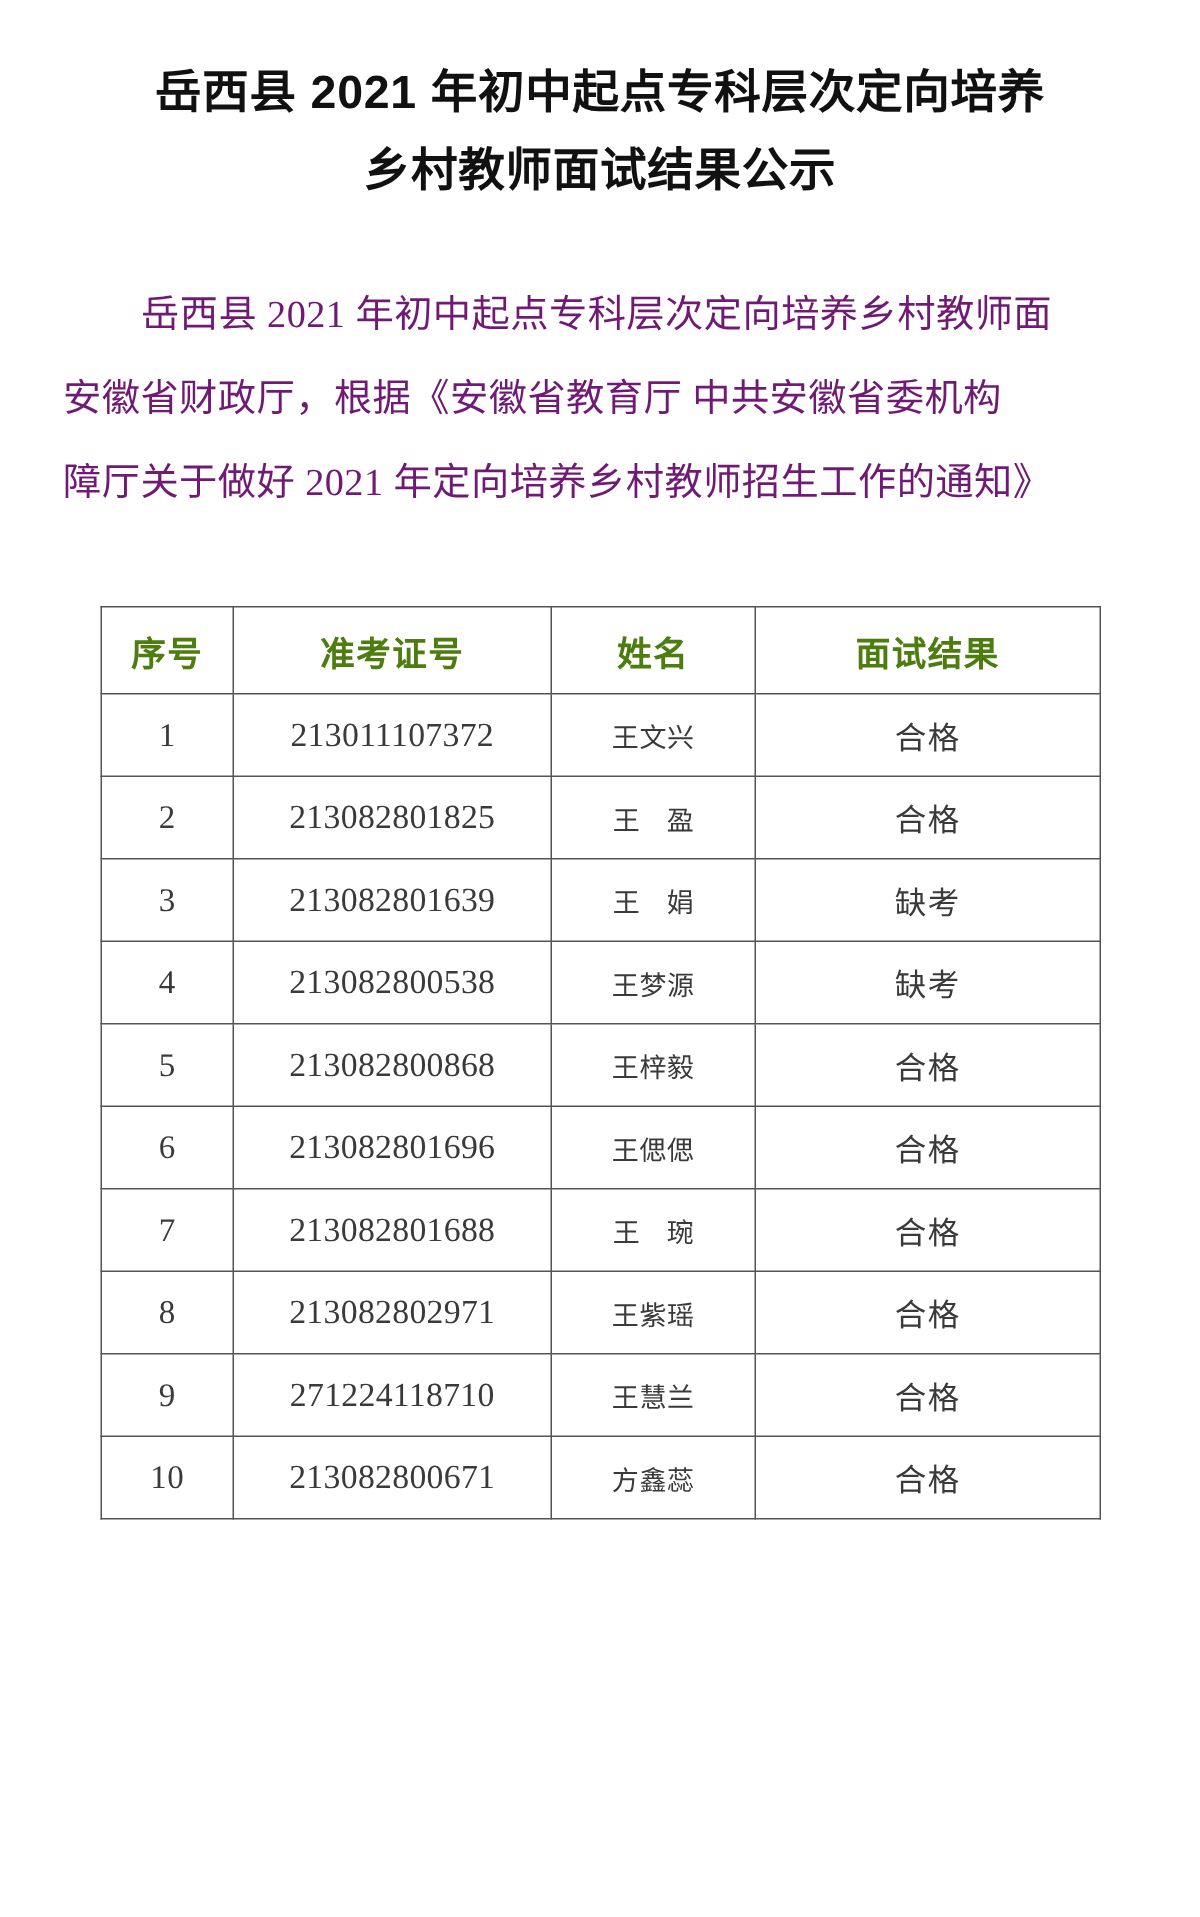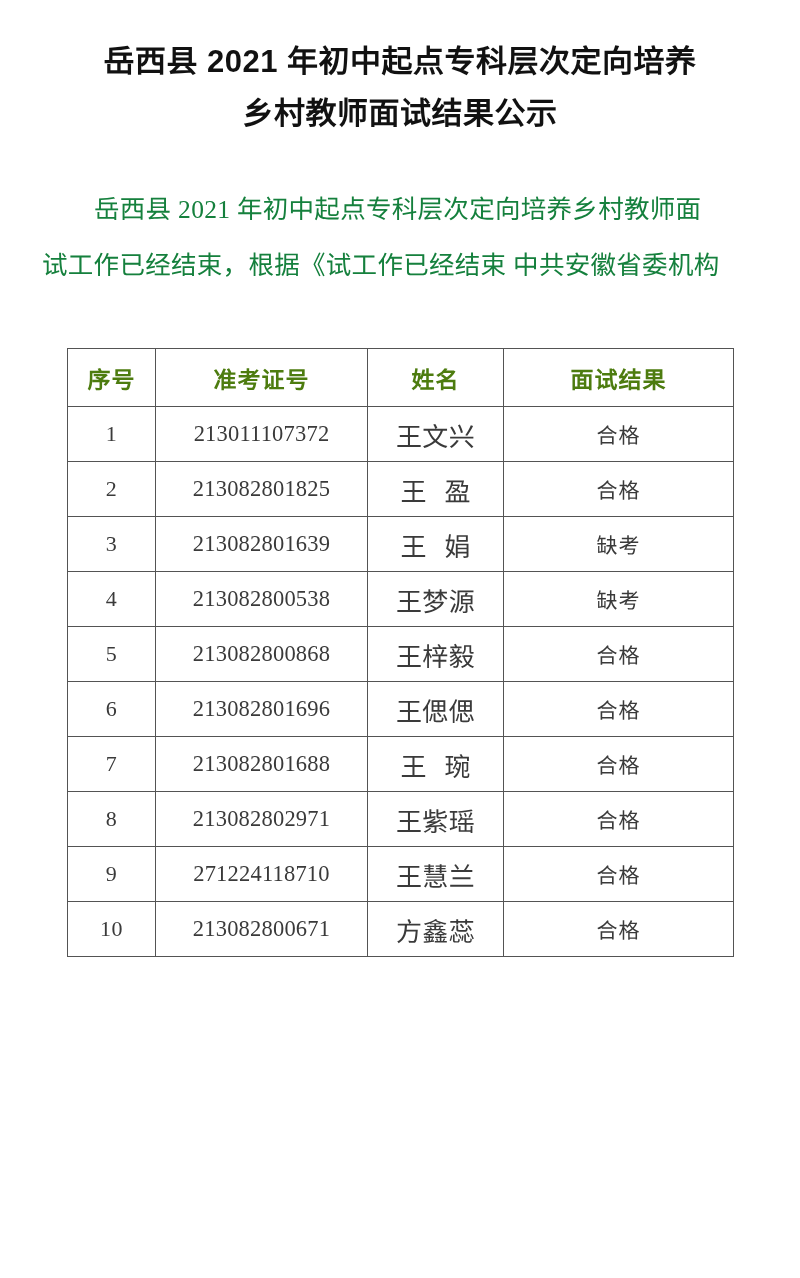--- a/index.html
+++ b/index.html
@@ -45,21 +45,21 @@
 
   
   .body-block {
     padding: 42px 36px 0 42px;
   }
   .body-para {
     margin: 0;
     font-family: "Liberation Serif", "DejaVu Serif", serif;
     font-size: 25.5px;
     line-height: 56px;
-    color: #15803d;
+    color: #701a75;
     text-align: justify;
     text-justify: inter-ideograph;
     letter-spacing: 0.3px;
   }
   .body-para .pline {
     display: block;
     white-space: nowrap;
   }
   .body-para .pline.indent {
     text-indent: 52px;
@@ -105,21 +105,21 @@
     letter-spacing: 0.4px;
   }
   table.result-table tbody td.col-no {
     font-size: 22px;
   }
   table.result-table tbody td.col-ticket {
     font-size: 22.5px;
     letter-spacing: 0.2px;
   }
   table.result-table tbody td.col-name {
-    font-size: 26px;
+    font-size: 18px;
   }
   
   table.result-table tbody td.col-name.spaced {
     letter-spacing: 18px;
     text-indent: 18px;
   }
   table.result-table tbody td.col-result {
     font-size: 21px;
     letter-spacing: 1px;
   }
@@ -130,21 +130,22 @@
 <div class="page">
 
   <h1 class="doc-title">
     <span class="title-line">岳西县 2021 年初中起点专科层次定向培养</span>
     <span class="title-line">乡村教师面试结果公示</span>
   </h1>
 
   <div class="body-block">
     <p class="body-para">
       <span class="pline indent">岳西县 2021 年初中起点专科层次定向培养乡村教师面</span>
-      <span class="pline">试工作已经结束，根据《试工作已经结束  中共安徽省委机构</span>
+      <span class="pline">安徽省财政厅，根据《安徽省教育厅  中共安徽省委机构</span>
+      <span class="pline">障厅关于做好 2021 年定向培养乡村教师招生工作的通知》</span>
     </p>
   </div>
 
   <div class="table-wrap">
     <table class="result-table">
       <colgroup>
         <col class="c-no">
         <col class="c-ticket">
         <col class="c-name">
         <col class="c-result">

